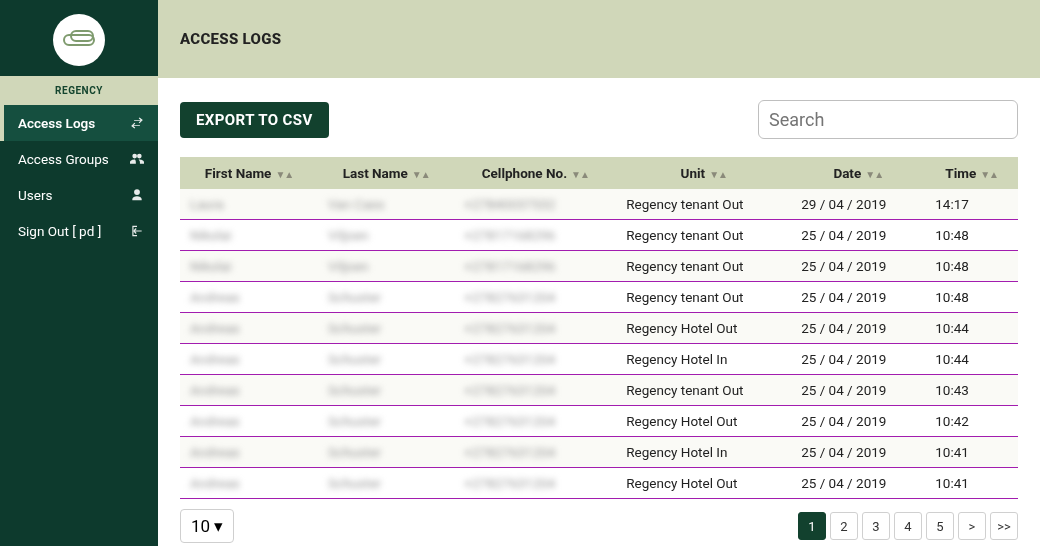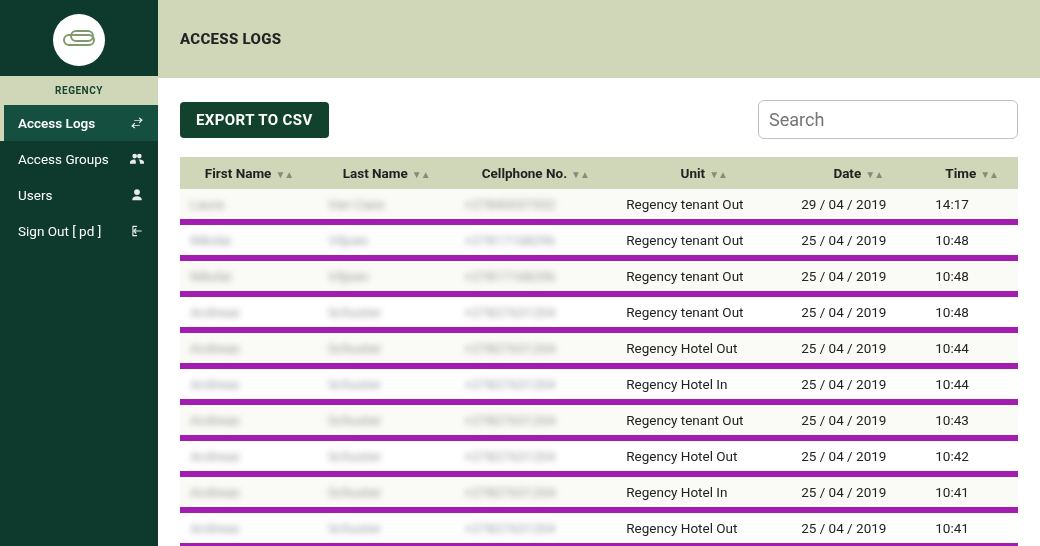--- a/index.html
+++ b/index.html
@@ -15,21 +15,21 @@
   .main { flex:1; display:flex; flex-direction:column; min-width:0; }
   .header { background:#d0d7b9; padding: 30px 22px 30px 22px; }
   .header-title { font-weight:800; font-size:15px; letter-spacing:.3px; color:#222; }
   .content { padding: 22px; }
   .toolbar { display:flex; align-items:center; justify-content:space-between; margin-bottom:18px; }
   .btn-export { background:#12412e; color:#fff; border:none; border-radius:4px; font-weight:700; font-size:15px; letter-spacing:.4px; padding:9px 16px; cursor:pointer; }
   .search { width: 260px; border:1px solid #bfbfbf; border-radius:6px; padding:8px 10px; font-size:18px; }
   table { width:100%; border-collapse:collapse; font-size:13.5px; }
   thead th { background:#d0d7b9; text-align:center; padding:8px 10px; font-weight:700; font-size:13.5px; color:#222; }
   thead th .sort { color:#8a8a7a; font-size:10px; margin-left:4px; letter-spacing:-1px; }
-  tbody td { padding:7px 10px; border-bottom:6px solid #a21caf; }
+  tbody td { padding:7px 10px; border-bottom:1px solid #a21caf; }
   tbody tr:nth-child(odd){ background:#fafaf6; }
   .pii { filter: blur(3px); color:#9a9a9a; user-select:none; }
   .table-footer { display:flex; justify-content:space-between; align-items:center; margin-top:10px; }
   .page-size { border:1px solid #cfcfcf; border-radius:4px; padding:6px 10px; font-size:17px; display:inline-flex; align-items:center; gap:4px; cursor:pointer; background:#fff; }
   .pager { display:flex; gap:4px; }
   .pager button { min-width:28px; height:28px; border:1px solid #d0d0d0; background:#fff; border-radius:3px; font-size:13px; cursor:pointer; display:flex; align-items:center; justify-content:center; padding:0 6px; color:#333; }
   .pager button.active { background:#12412e; color:#fff; border-color:#12412e; }
   svg { display:block; }
 </style>
 </head>

